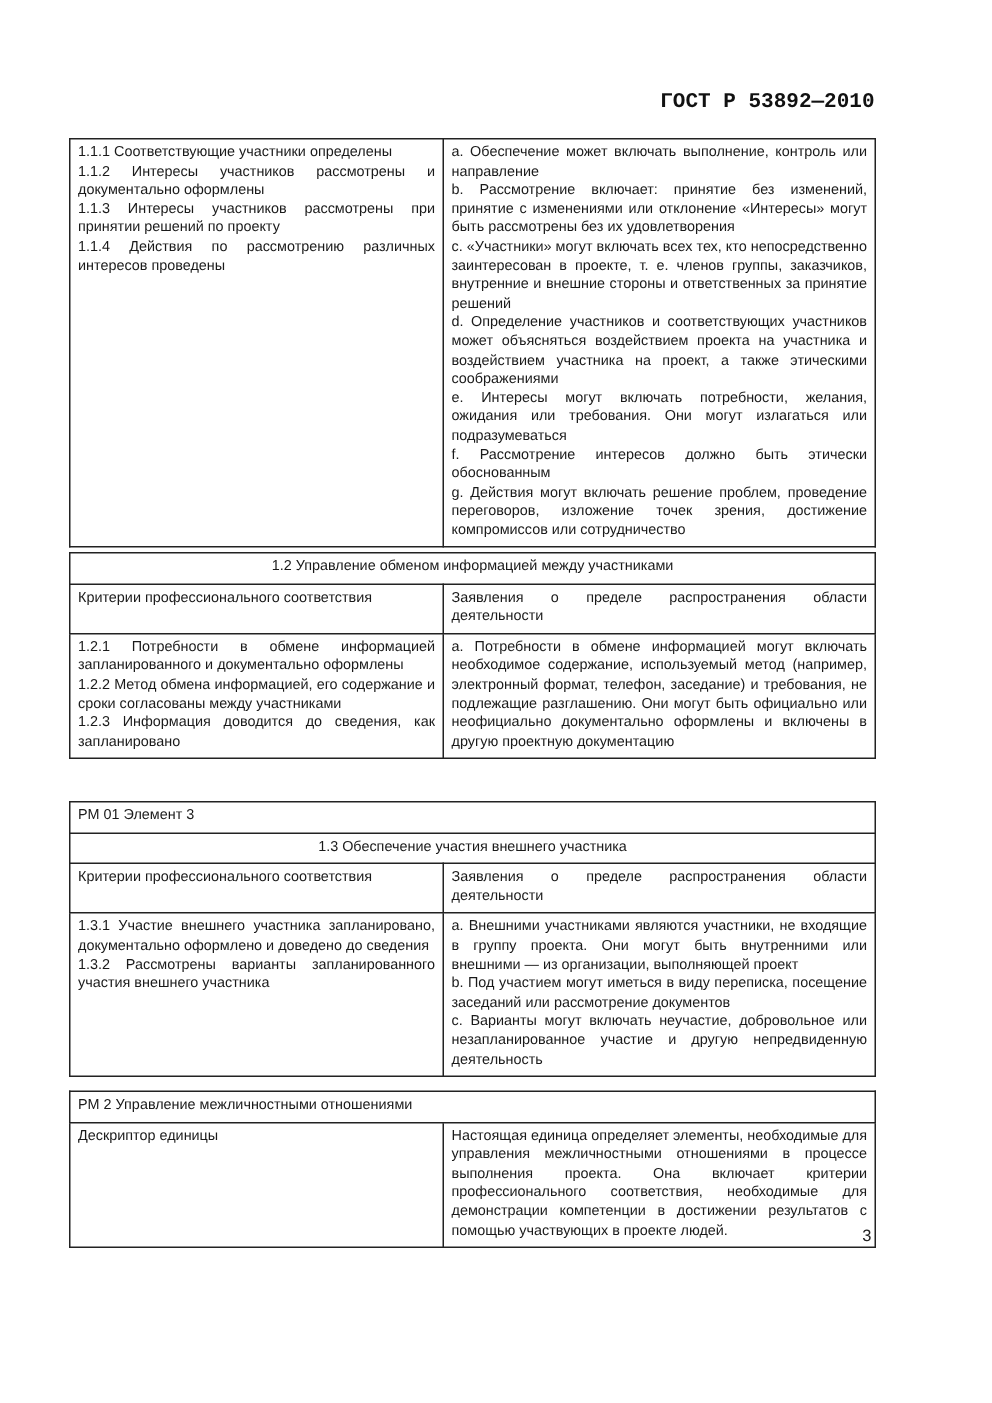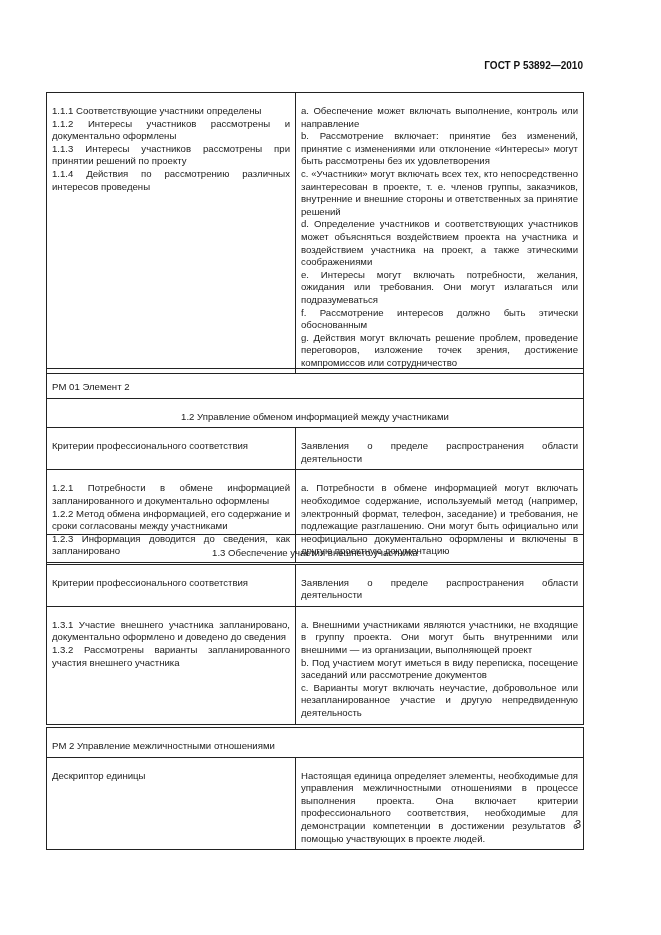--- a/index.html
+++ b/index.html
@@ -2,30 +2,30 @@
 <html><head>
 <meta charset="utf-8">
 <style>
   html, body { margin: 0; padding: 0; background: #ffffff; }
   body {
     width: 661px; height: 935px; position: relative; overflow: hidden;
     font-family: "Liberation Sans", sans-serif; color: #1a1a1a;
   }
   .doc-header {
     position: absolute; top: 60px; right: 78px;
-    font-family: Liberation Sans, sans-serif; font-weight: bold; font-size: 10px; color: #111;
+    font-family: Liberation Mono, monospace; font-weight: bold; font-size: 14px; color: #111;
   }
   table.gtab {
     position: absolute; left: 46px; width: 537px;
     border-collapse: collapse; table-layout: fixed;
     font-size: 9.6px; line-height: 12.6px;
   }
   table.gtab td {
     border: 1px solid #222; vertical-align: top;
-    padding: 12px 5px 4px 5px; text-align: justify;
+    padding: 3px 5px 4px 5px; text-align: justify;
   }
   table.gtab col.c1 { width: 249px; }
   table.gtab col.c2 { width: 288px; }
   .center { text-align: center !important; }
   .line { display: block; }
   .open-bottom td { border-bottom: none; }
   .page-number {
     position: absolute; top: 818px; right: 80px; font-size: 11px; color: #222;
   }
 </style>
@@ -59,23 +59,20 @@
   </tr>
 </tbody>
   </table>
 
 <table class="gtab" style="top:368px;">
   <colgroup>
       <col class="c1">
       <col class="c2">
     </colgroup>
   <tbody>
-      <tr>
-    <td colspan="2" style="text-align:left;">PM 01  Элемент 2</td>
-  </tr>
   <tr>
     <td colspan="2" class="center">1.2 Управление обменом информацией между участниками</td>
   </tr>
   <tr>
     <td style="text-align:left;">Критерии профессионального соответствия</td>
     <td>Заявления о пределе распространения области деятельности</td>
   </tr>
   <tr>
     <td>
       <span class="line">1.2.1 Потребности в обмене информацией запланированного и документально оформлены</span>
@@ -88,20 +85,23 @@
   </tr>
 </tbody>
   </table>
 
 <table class="gtab" style="top:534px;">
   <colgroup>
       <col class="c1">
       <col class="c2">
     </colgroup>
   <tbody>
+      <tr>
+    <td colspan="2" style="text-align:left;">PM 01  Элемент 3</td>
+  </tr>
   <tr>
     <td colspan="2" class="center">1.3 Обеспечение участия внешнего участника</td>
   </tr>
   <tr>
     <td style="text-align:left;">Критерии профессионального соответствия</td>
     <td>Заявления о пределе распространения области деятельности</td>
   </tr>
   <tr>
     <td>
       <span class="line">1.3.1 Участие внешнего участника запланировано, документально оформлено и доведено до сведения</span>

